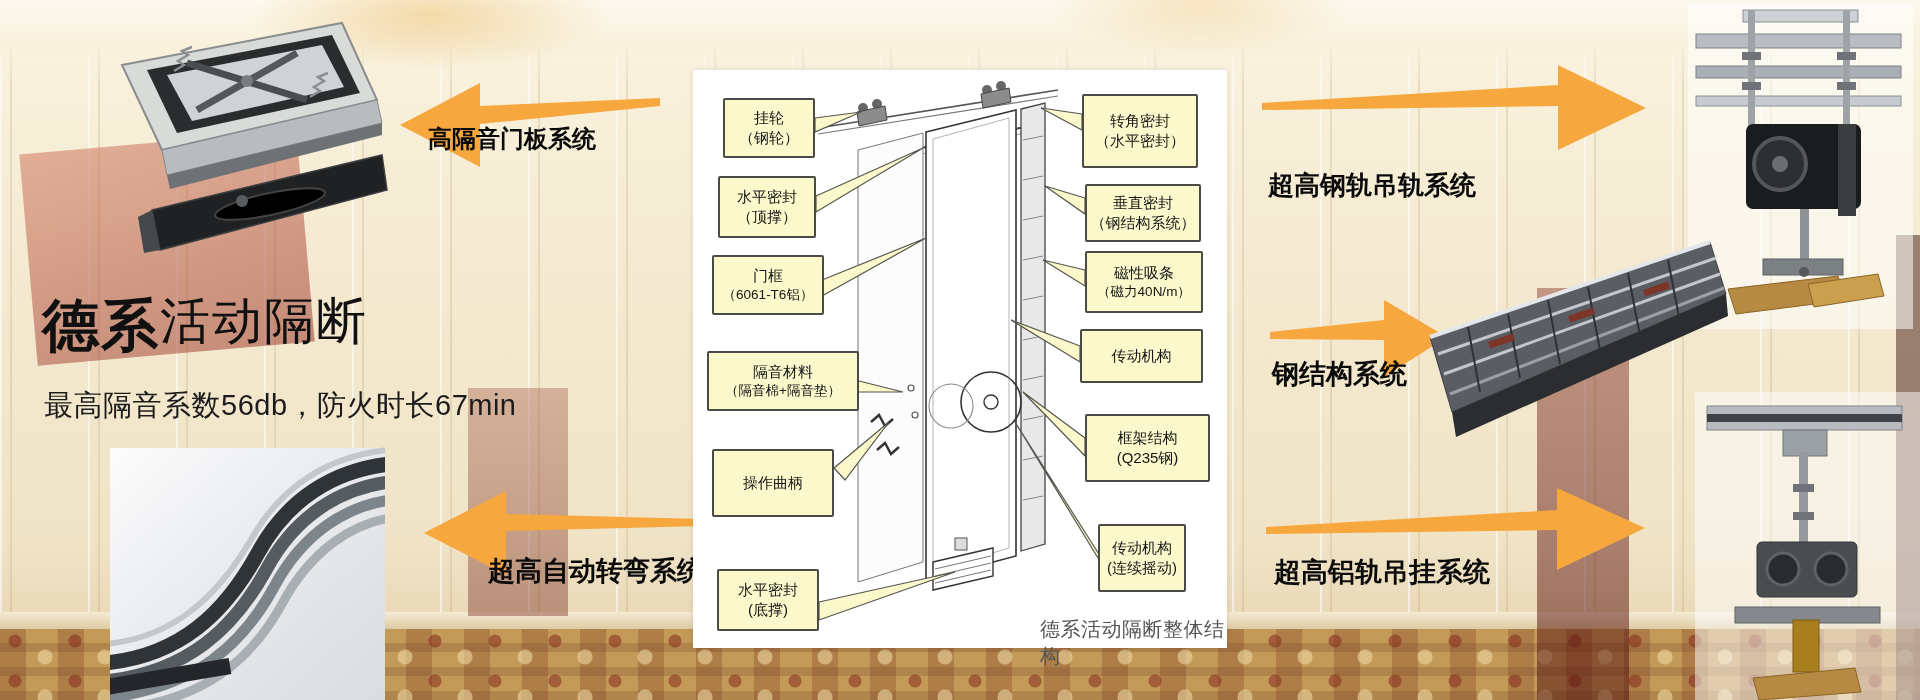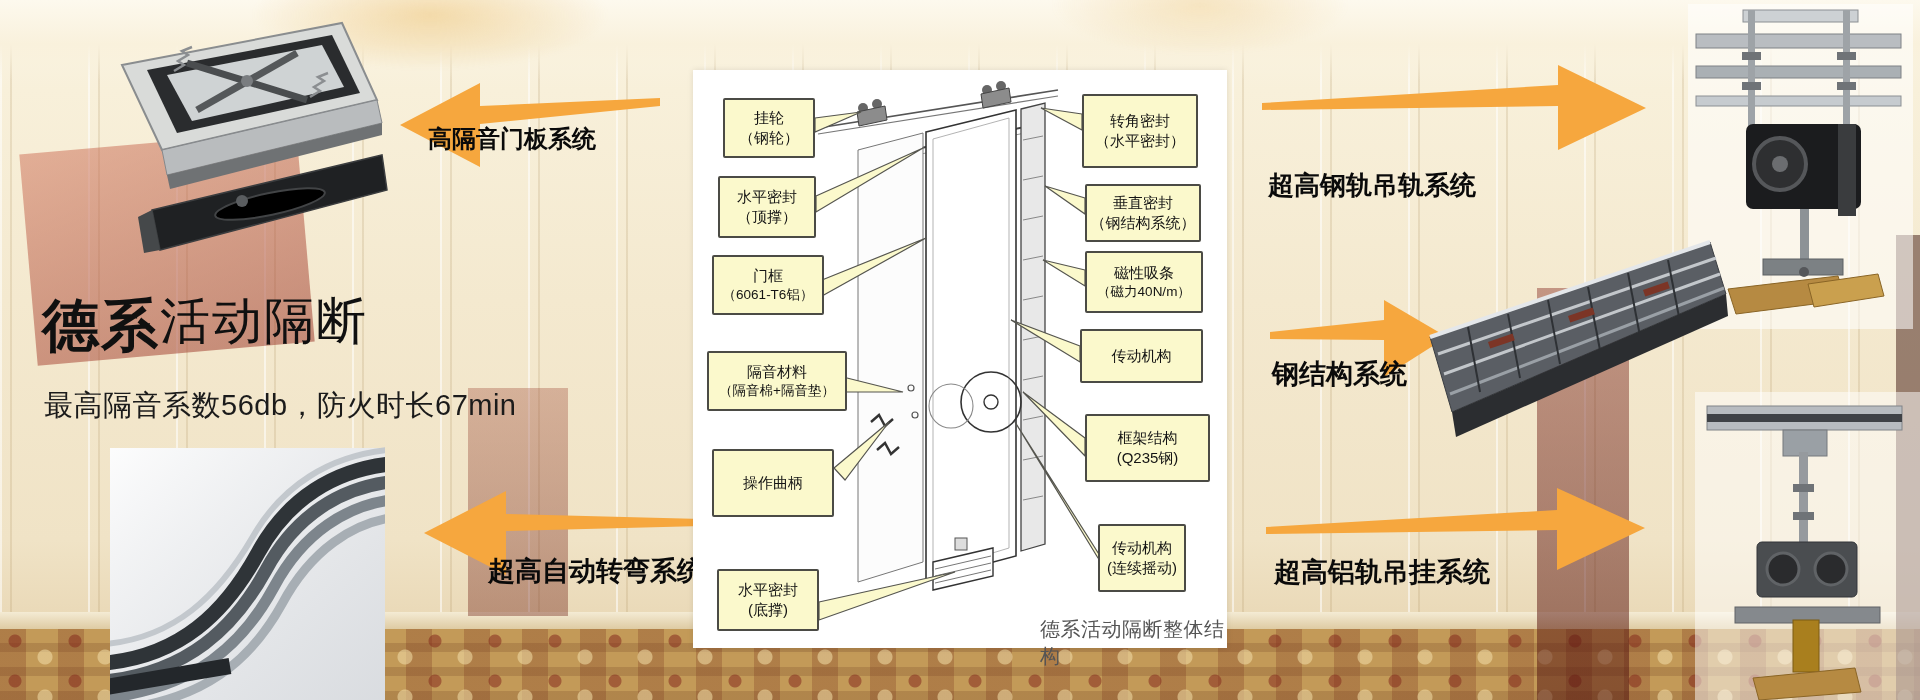--- a/index.html
+++ b/index.html
@@ -192,21 +192,21 @@
       <span>（钢轮）</span>
     </div>
     <div class="callout" style="left:25px;top:106px;width:98px;height:62px;">
       <span>水平密封</span>
       <span>（顶撑）</span>
     </div>
     <div class="callout" style="left:19px;top:185px;width:112px;height:60px;">
       <span>门框</span>
       <span class="small">（6061-T6铝）</span>
     </div>
-    <div class="callout" style="left:14px;top:281px;width:140px;height:60px;">
+    <div class="callout" style="left:14px;top:281px;width:152px;height:60px;">
       <span>隔音材料</span>
       <span class="small">（隔音棉+隔音垫）</span>
     </div>
     <div class="callout" style="left:19px;top:379px;width:122px;height:68px;">
       <span>操作曲柄</span>
     </div>
     <div class="callout" style="left:24px;top:499px;width:102px;height:62px;">
       <span>水平密封</span>
       <span>(底撑)</span>
     </div>

